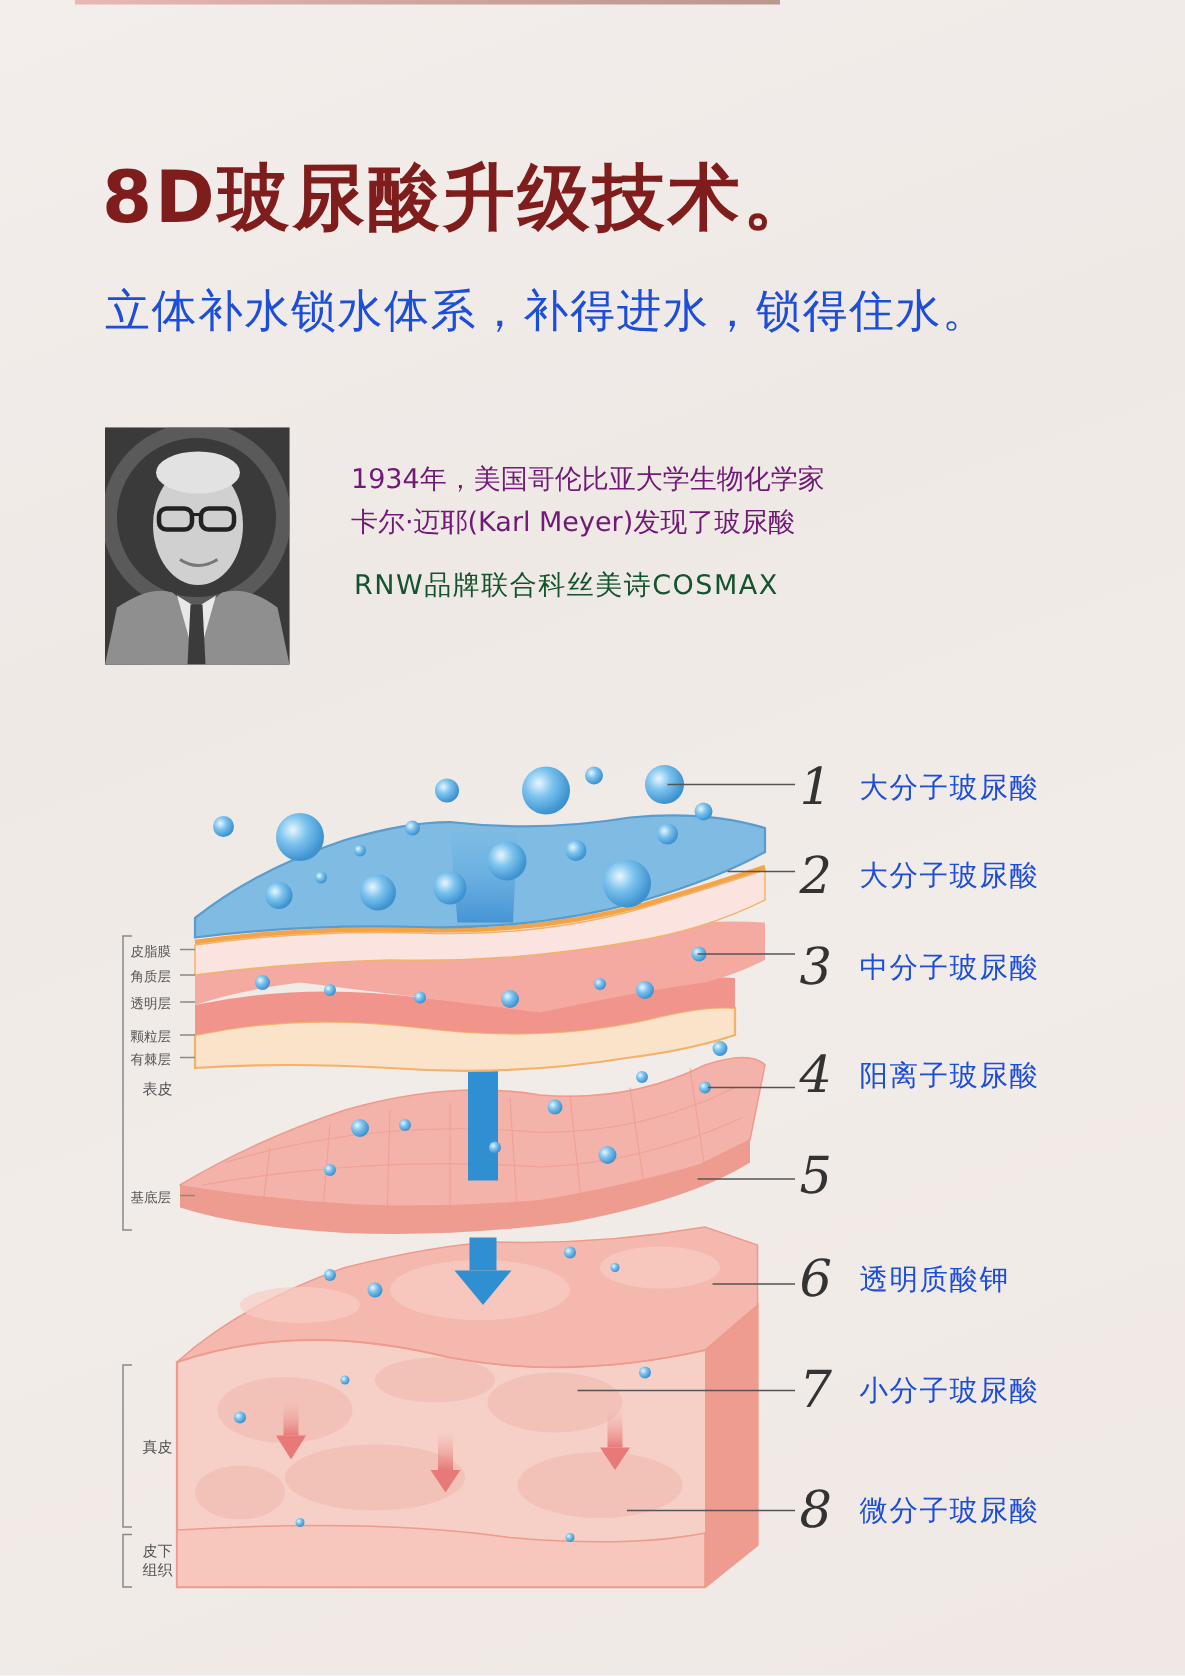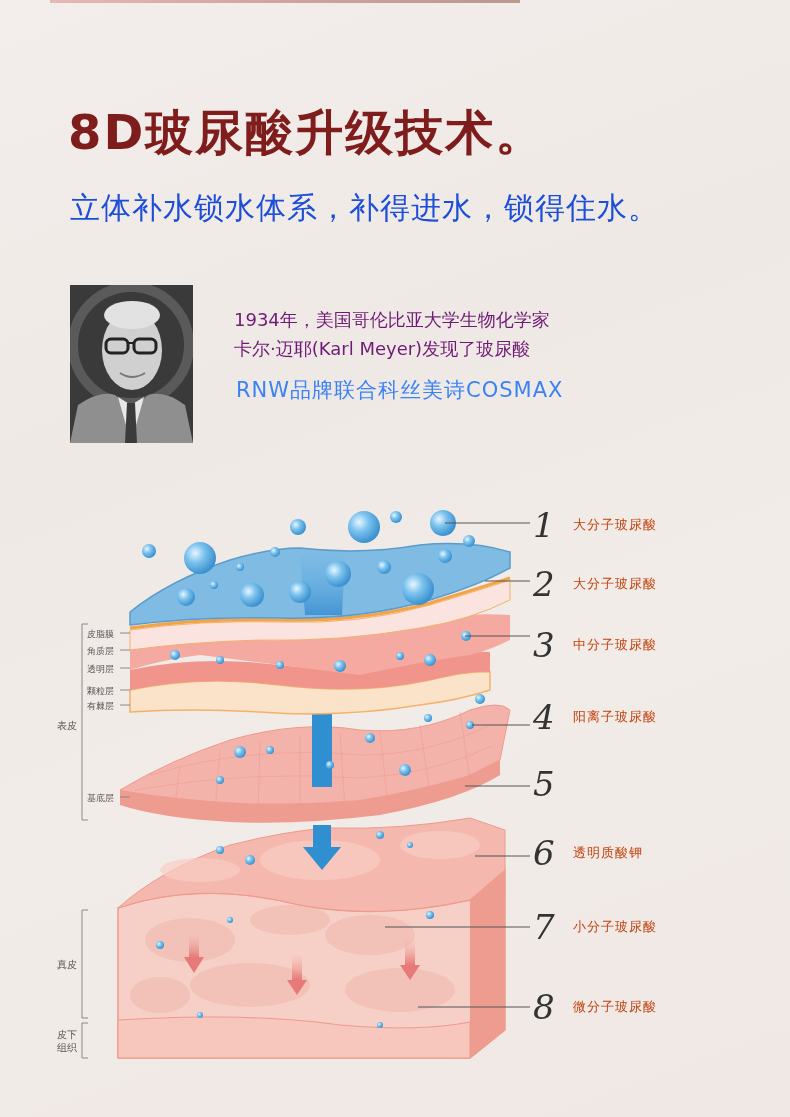--- a/index.html
+++ b/index.html
@@ -13,30 +13,30 @@
     background: linear-gradient(90deg,#e6b9b2,#cfa49c,#b99890); }
   .title { position:absolute; left:68px; top:108px; font-size:48px; font-weight:bold;
     color:#7f1d1d; letter-spacing:2px; line-height:1; }
   .subtitle { position:absolute; left:70px; top:193px; font-size:30px; color:#1d4ed8;
     letter-spacing:1px; line-height:1; }
   .portrait { position:absolute; left:70px; top:285px; width:123px; height:158px;
     background: radial-gradient(ellipse at 50% 40%, #8a8a8a 0%, #4b4b4b 60%, #2e2e2e 100%);
     overflow:hidden; }
   .intro { position:absolute; left:234px; top:305px; font-size:18px; color:#701a75; line-height:29px; }
   .intro .l { display:block; white-space:nowrap; }
-  .intro2 { position:absolute; left:236px; top:377px; font-size:21px; color:#3b82f6;
+  .intro2 { position:absolute; left:236px; top:377px; font-size:18px; color:#14532d;
     line-height:27px; letter-spacing:1px; }
   .intro2 .l { display:block; white-space:nowrap; }
   .diagram { position:absolute; left:0; top:0; width:790px; height:1117px; }
   .callout { position:absolute; left:533px; display:flex; align-items:center; }
   .callout .num { font-family:"DejaVu Serif","Liberation Serif",serif; font-weight:normal;
     font-style:italic; font-size:34px; color:#333; width:40px; line-height:1; }
-  .callout .txt { font-size:13px; color:#c2410c; margin-left:0px; white-space:nowrap; letter-spacing:1px; }
+  .callout .txt { font-size:19px; color:#1d4ed8; margin-left:0px; white-space:nowrap; letter-spacing:1px; }
   .layer-label { position:absolute; font-size:9px; color:#555; white-space:nowrap; }
-  .group-label { position:absolute; font-size:10px; color:#555; }
+  .group-label { position:absolute; font-size:10px; color:#555;margin-left:38px; }
 </style>
 </head>
 <body>
 
 <div class="top-strip"></div>
 
 <div class="title">8D玻尿酸升级技术。</div>
 <div class="subtitle">立体补水锁水体系，补得进水，锁得住水。</div>
 
 <div class="portrait">

